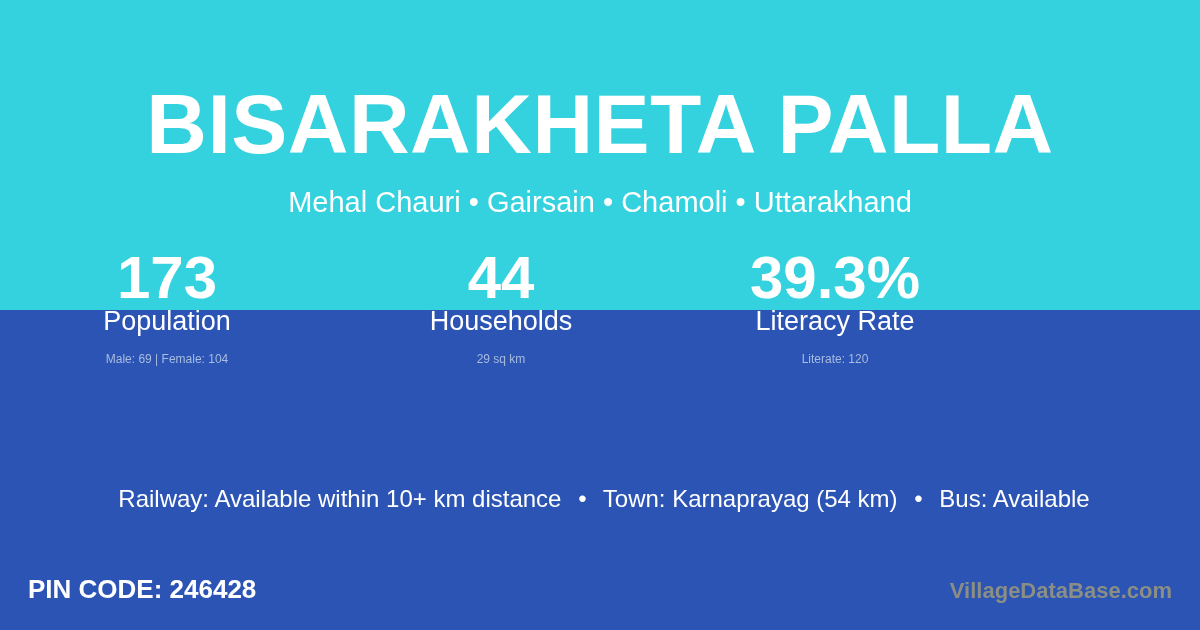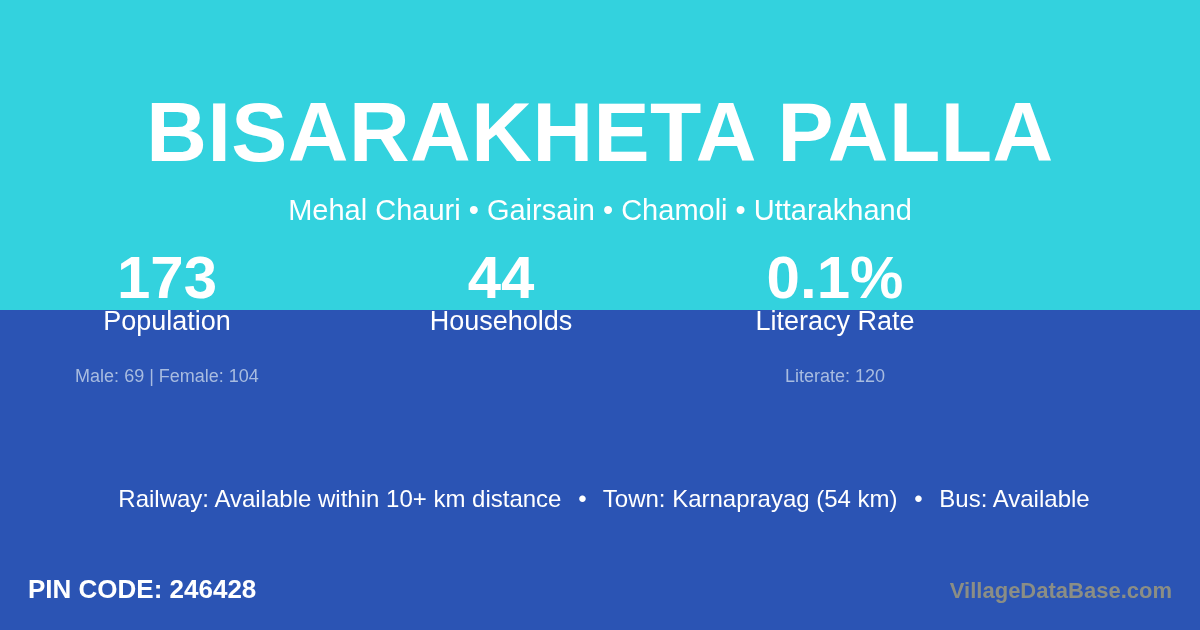--- a/index.html
+++ b/index.html
@@ -34,21 +34,21 @@
 
   
   .header {
     position: absolute;
     left: 0;
     top: 0;
     width: 1200px;
     text-align: center;
   }
   .village-title {
-    margin: 8px;
+    margin: 0;
     padding: 0;
     color: #ffffff;
     font-size: 84px;
     font-weight: bold;
     letter-spacing: 0.5px;
     line-height: 1;
     padding-top: 82px;
     white-space: nowrap;
   }
   .village-subtitle {
@@ -89,24 +89,24 @@
   .stat-label {
     color: #ffffff;
     font-size: 27px;
     font-weight: normal;
     line-height: 1;
     margin-top: 0;
     white-space: nowrap;
   }
   .stat-sub {
     color: #a8bce0;
-    font-size: 18px;
+    font-size: 12px;
     font-weight: normal;
     line-height: 1;
-    margin-top: 32px;
+    margin-top: 18px;
     white-space: nowrap;
   }
 
   
   .infra-row {
     position: absolute;
     left: 4px;
     top: 487px;
     width: 1200px;
     text-align: center;
@@ -168,24 +168,25 @@
 
     <div class="stat-col">
       <div class="stat-value">173</div>
       <div class="stat-label">Population</div>
       <div class="stat-sub">Male: 69 | Female: 104</div>
     </div>
 
     <div class="stat-col">
       <div class="stat-value">44</div>
       <div class="stat-label">Households</div>
+      <div class="stat-sub">29 sq km</div>
     </div>
 
     <div class="stat-col">
-      <div class="stat-value">0.1%</div>
+      <div class="stat-value">39.3%</div>
       <div class="stat-label">Literacy Rate</div>
       <div class="stat-sub">Literate: 120</div>
     </div>
 
   </div>
 
   <div class="infra-row">
     <span>Railway: Available within 10+ km distance</span>
     <span class="infra-sep">•</span>
     <span>Town: Karnaprayag (54 km)</span>

